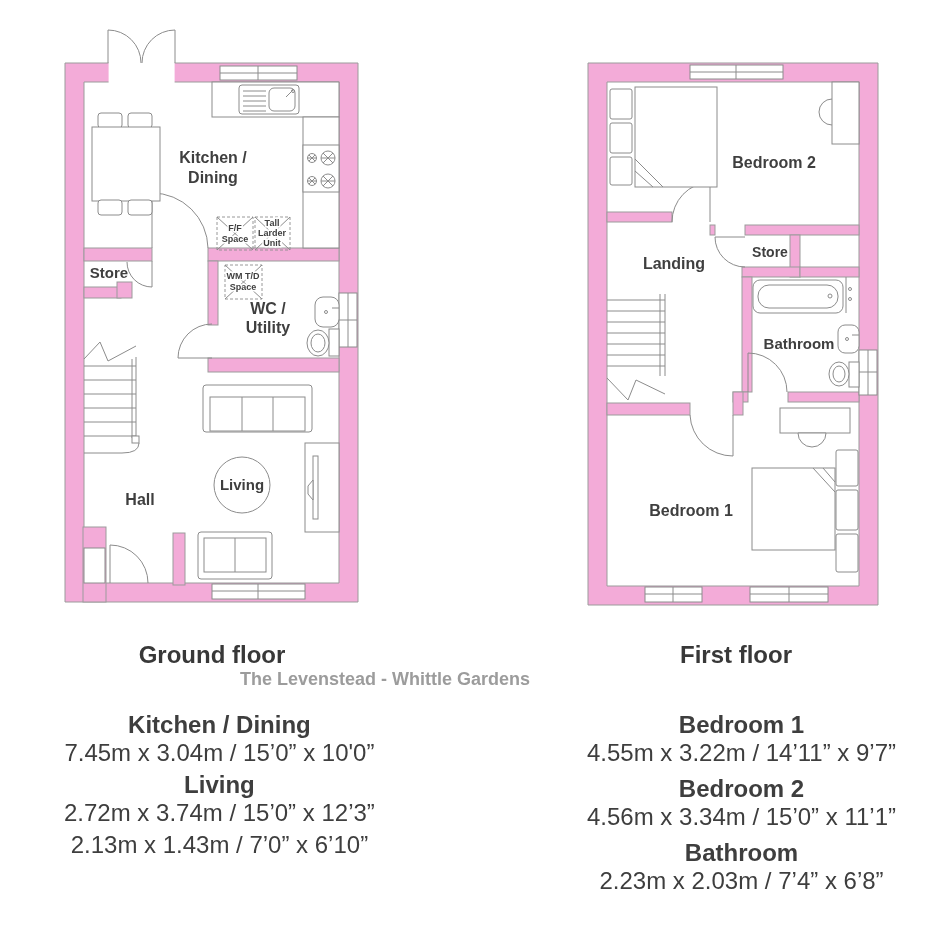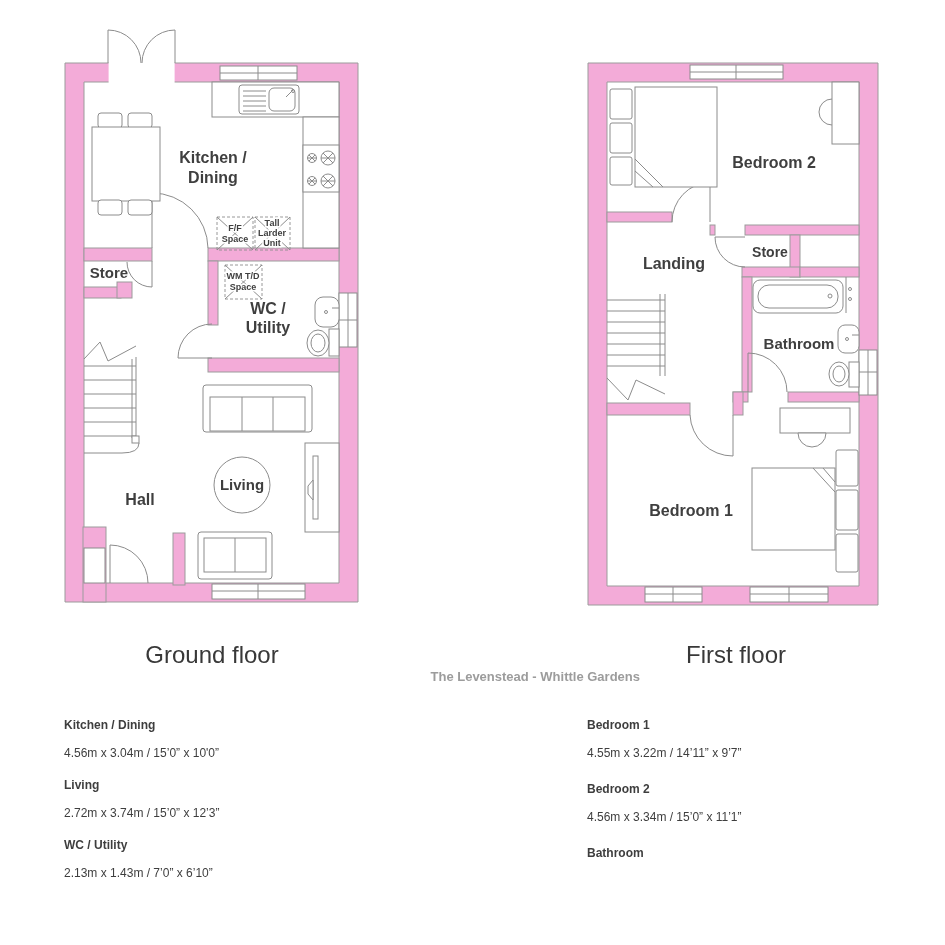--- a/index.html
+++ b/index.html
@@ -17,25 +17,25 @@
   .fur{fill:#fff;stroke:var(--furniture);stroke-width:1;}
   .furl{fill:none;stroke:var(--furniture);stroke-width:1;}
   .arc{fill:none;stroke:var(--furniture);stroke-width:1;}
   .dash{fill:none;stroke:var(--furniture);stroke-width:0.9;stroke-dasharray:3 2;}
   text{fill:var(--label_text);text-anchor:middle;}
   .lbl{font-weight:bold;font-size:16px;}
   .lbl-md{font-weight:bold;font-size:15px;}
   .lbl-sm{font-weight:bold;font-size:14px;}
   .lbl-xs{font-weight:bold;font-size:9px;paint-order:stroke;stroke:#fff;stroke-width:3px;}
   
-  .floor-title{position:absolute;width:300px;text-align:center;font-size:24px;font-weight:normal;
+  .floor-title{position:absolute;width:300px;text-align:center;font-size:24px;font-weight:bold;
                color:var(--title_text);}
-  .subtitle{position:absolute;width:400px;text-align:right;font-size:13px;font-weight:bold;
+  .subtitle{position:absolute;width:400px;text-align:left;font-size:18px;font-weight:bold;
             color:var(--subtitle_gray);}
-  .dims{position:absolute;color:var(--dim_text);font-size:12px;line-height:28px;}
+  .dims{position:absolute;color:var(--dim_text);font-size:24px;line-height:28px;text-align:center;}
   .dims .dim-group{margin-bottom:4px;}
   .dims-right .dim-group{margin-bottom:8px;}
   .dim-room{font-weight:bold;}
 </style>
 </head>
 <body>
 
 <div class="canvas">
 
   <svg class="plan" style="left:62px;top:25px;" width="300" height="600" viewBox="0 0 300 600">
@@ -301,39 +301,39 @@
     <text class="lbl" x="105" y="458">Bedroom 1</text>
   </svg>
 
   <div class="floor-title" style="left:62px;top:641px;">Ground floor</div>
   <div class="floor-title" style="left:586px;top:641px;text-align:center;">First floor</div>
   <div class="subtitle" style="left:240px;top:669px;">The Levenstead - Whittle Gardens</div>
 
   <div class="dims dims-left" style="left:64px;top:711px;">
     <div class="dim-group">
       <div class="dim-room">Kitchen / Dining</div>
-      <div class="dim-size">4.56m x 3.04m / 15’0” x 10'0”</div>
+      <div class="dim-size">7.45m x 3.04m / 15’0” x 10'0”</div>
     </div>
     <div class="dim-group">
       <div class="dim-room">Living</div>
       <div class="dim-size">2.72m x 3.74m / 15’0” x 12’3”</div>
     </div>
     <div class="dim-group">
-      <div class="dim-room">WC / Utility</div>
       <div class="dim-size">2.13m x 1.43m / 7’0” x 6’10”</div>
     </div>
   </div>
 
   <div class="dims dims-right" style="left:587px;top:711px;">
     <div class="dim-group">
       <div class="dim-room">Bedroom 1</div>
       <div class="dim-size">4.55m x 3.22m / 14’11” x 9’7”</div>
     </div>
     <div class="dim-group">
       <div class="dim-room">Bedroom 2</div>
       <div class="dim-size">4.56m x 3.34m / 15’0” x 11’1”</div>
     </div>
     <div class="dim-group">
       <div class="dim-room">Bathroom</div>
+      <div class="dim-size">2.23m x 2.03m / 7’4” x 6’8”</div>
     </div>
   </div>
 
 </div>
 
 </body></html>

